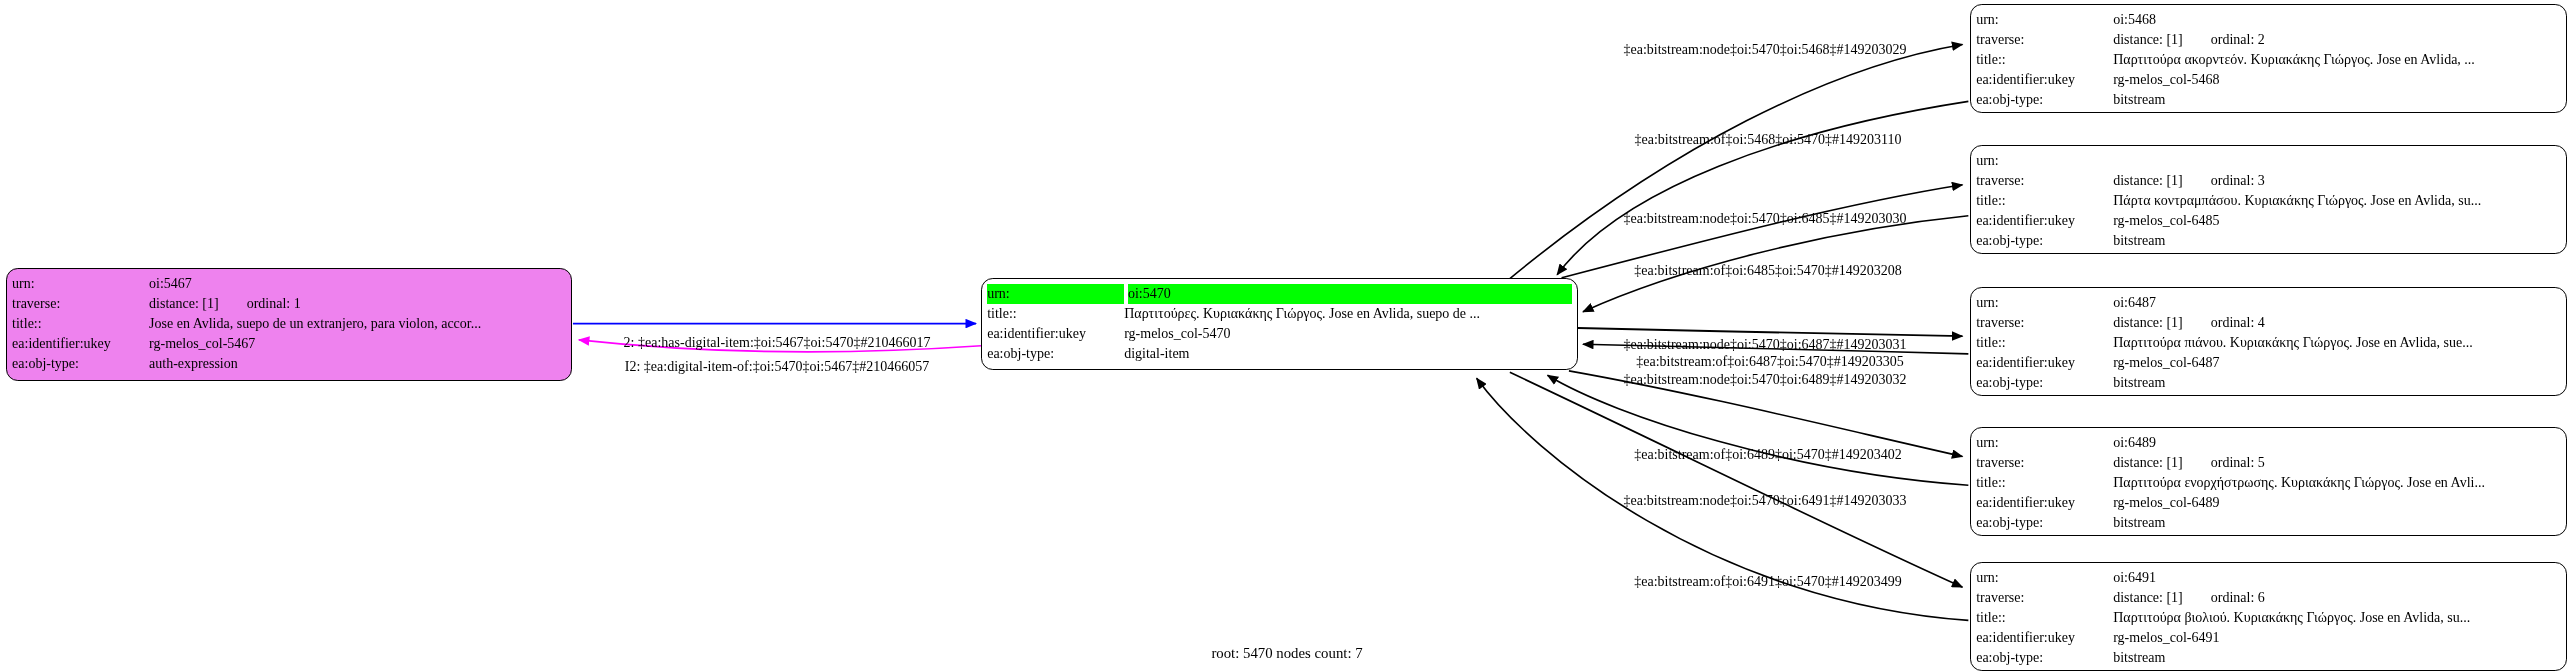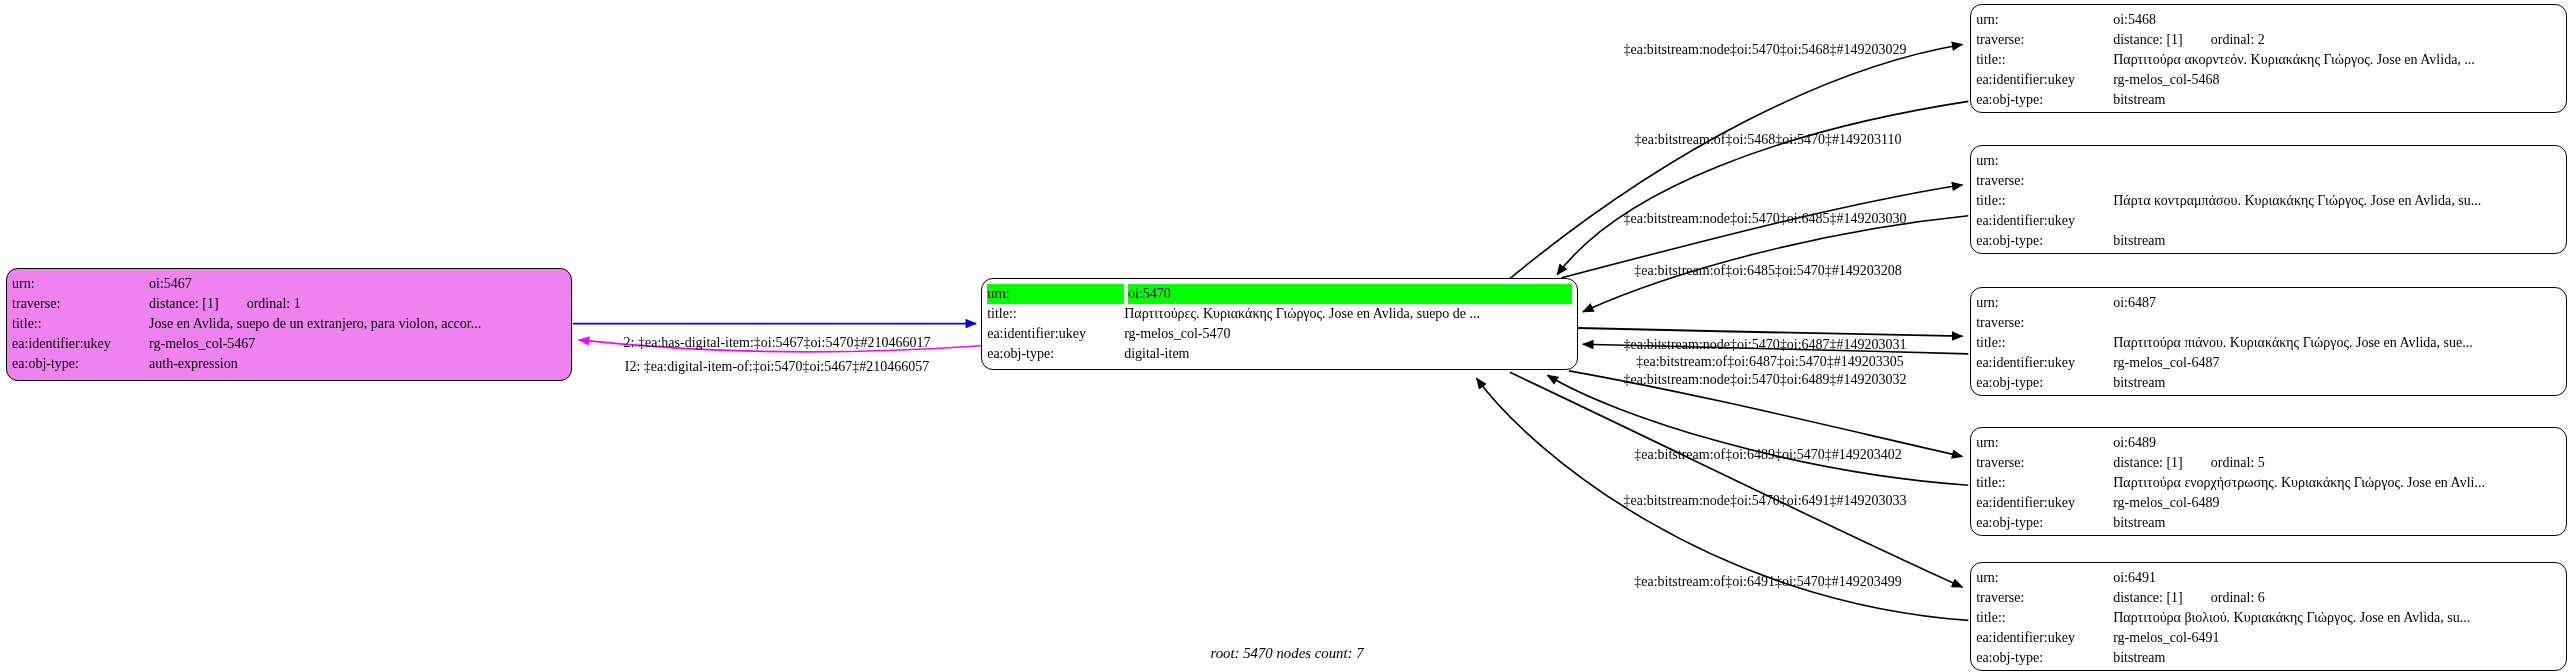--- a/index.html
+++ b/index.html
@@ -19,21 +19,21 @@
   .val { flex:1 1 auto; overflow:hidden; }
   .ordinal { margin-left:28px; }
   .green-row { column-gap:3.7px; }
   .green-row .lbl, .green-row .val { background:#00ff00; }
   .elabel {
     position:absolute; transform:translate(-50%,-50%);
     font-size:14px; white-space:nowrap;margin-top:28px;
   }
   .caption {
     position:absolute; transform:translate(-50%,-50%);
-    font-size:14.8px; white-space:nowrap;font-style:italic;
+    font-size:14.8px; white-space:nowrap;
   }
 </style>
 </head>
 <body>
 
 <div id="canvas">
 
   <svg id="edges" viewBox="0 0 3489 911" xmlns="http://www.w3.org/2000/svg">
     <defs>
       <marker id="ah-black" viewBox="0 0 12 10" refX="11" refY="5" markerWidth="16" markerHeight="13" markerUnits="userSpaceOnUse" orient="auto">
@@ -126,41 +126,44 @@
       <span class="val">bitstream</span>
     </div>
   </div>
 
   <div class="node" style="left:1970px;top:145px;width:597px;height:109px">
     <div class="row">
       <span class="lbl">urn:</span>
     </div>
     <div class="row">
       <span class="lbl">traverse:</span>
+      <span class="val"><span>distance: [1]</span><span class="ordinal">ordinal: 3</span></span>
     </div>
     <div class="row">
       <span class="lbl">title::</span>
       <span class="val">Πάρτα κοντραμπάσου. Κυριακάκης Γιώργος. Jose en Avlida, su...</span>
     </div>
     <div class="row">
       <span class="lbl">ea:identifier:ukey</span>
+      <span class="val">rg-melos_col-6485</span>
     </div>
     <div class="row">
       <span class="lbl">ea:obj-type:</span>
       <span class="val">bitstream</span>
     </div>
   </div>
 
   <div class="node" style="left:1970px;top:287px;width:597px;height:109px">
     <div class="row">
       <span class="lbl">urn:</span>
       <span class="val">oi:6487</span>
     </div>
     <div class="row">
       <span class="lbl">traverse:</span>
+      <span class="val"><span>distance: [1]</span><span class="ordinal">ordinal: 4</span></span>
     </div>
     <div class="row">
       <span class="lbl">title::</span>
       <span class="val">Παρτιτούρα πιάνου. Κυριακάκης Γιώργος. Jose en Avlida, sue...</span>
     </div>
     <div class="row">
       <span class="lbl">ea:identifier:ukey</span>
       <span class="val">rg-melos_col-6487</span>
     </div>
     <div class="row">

